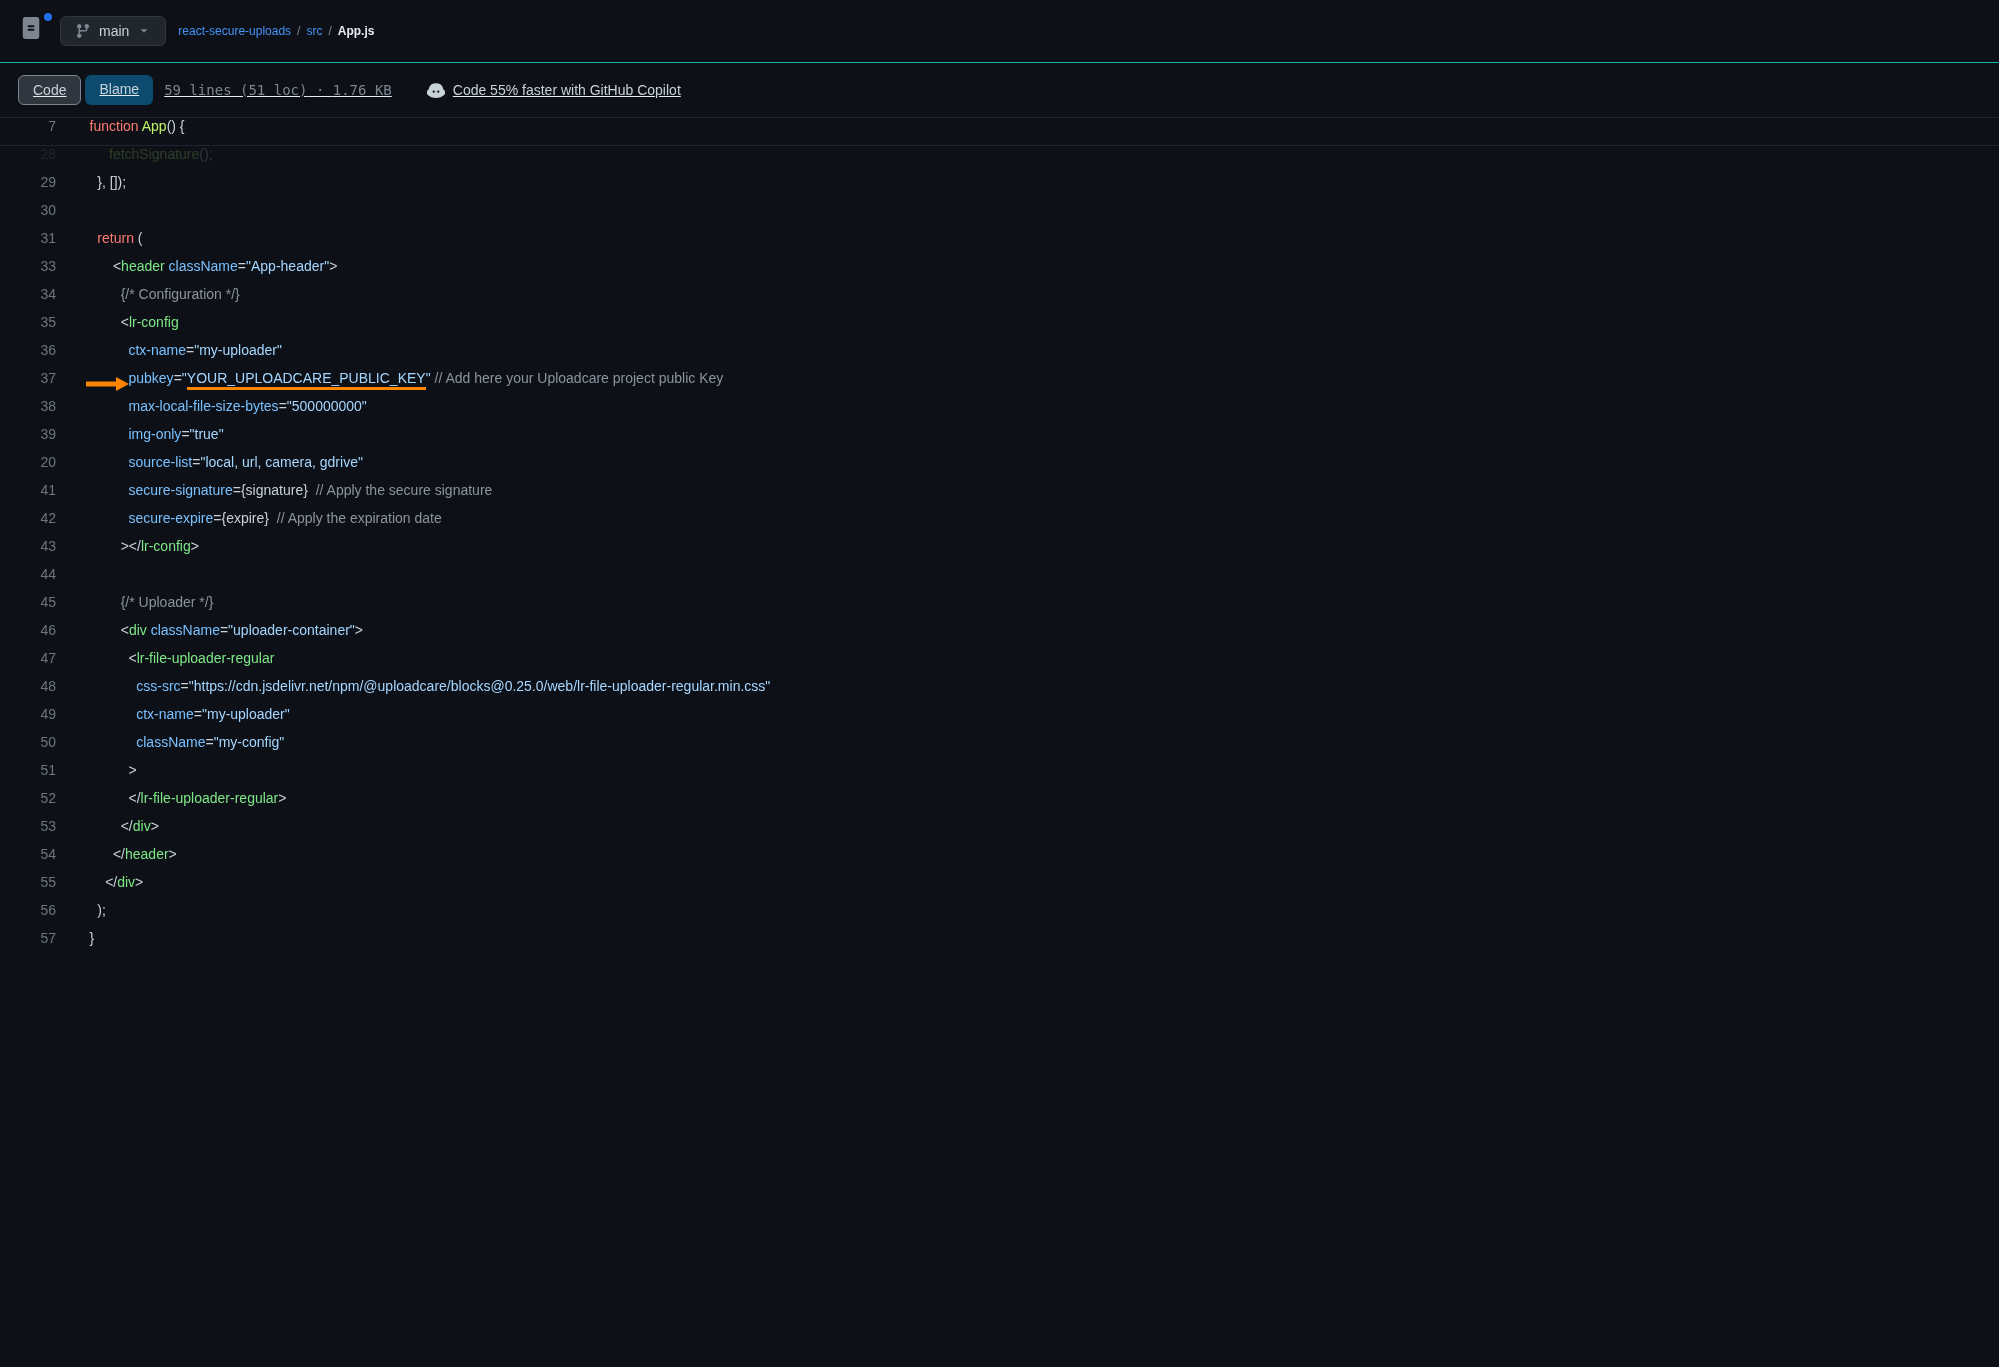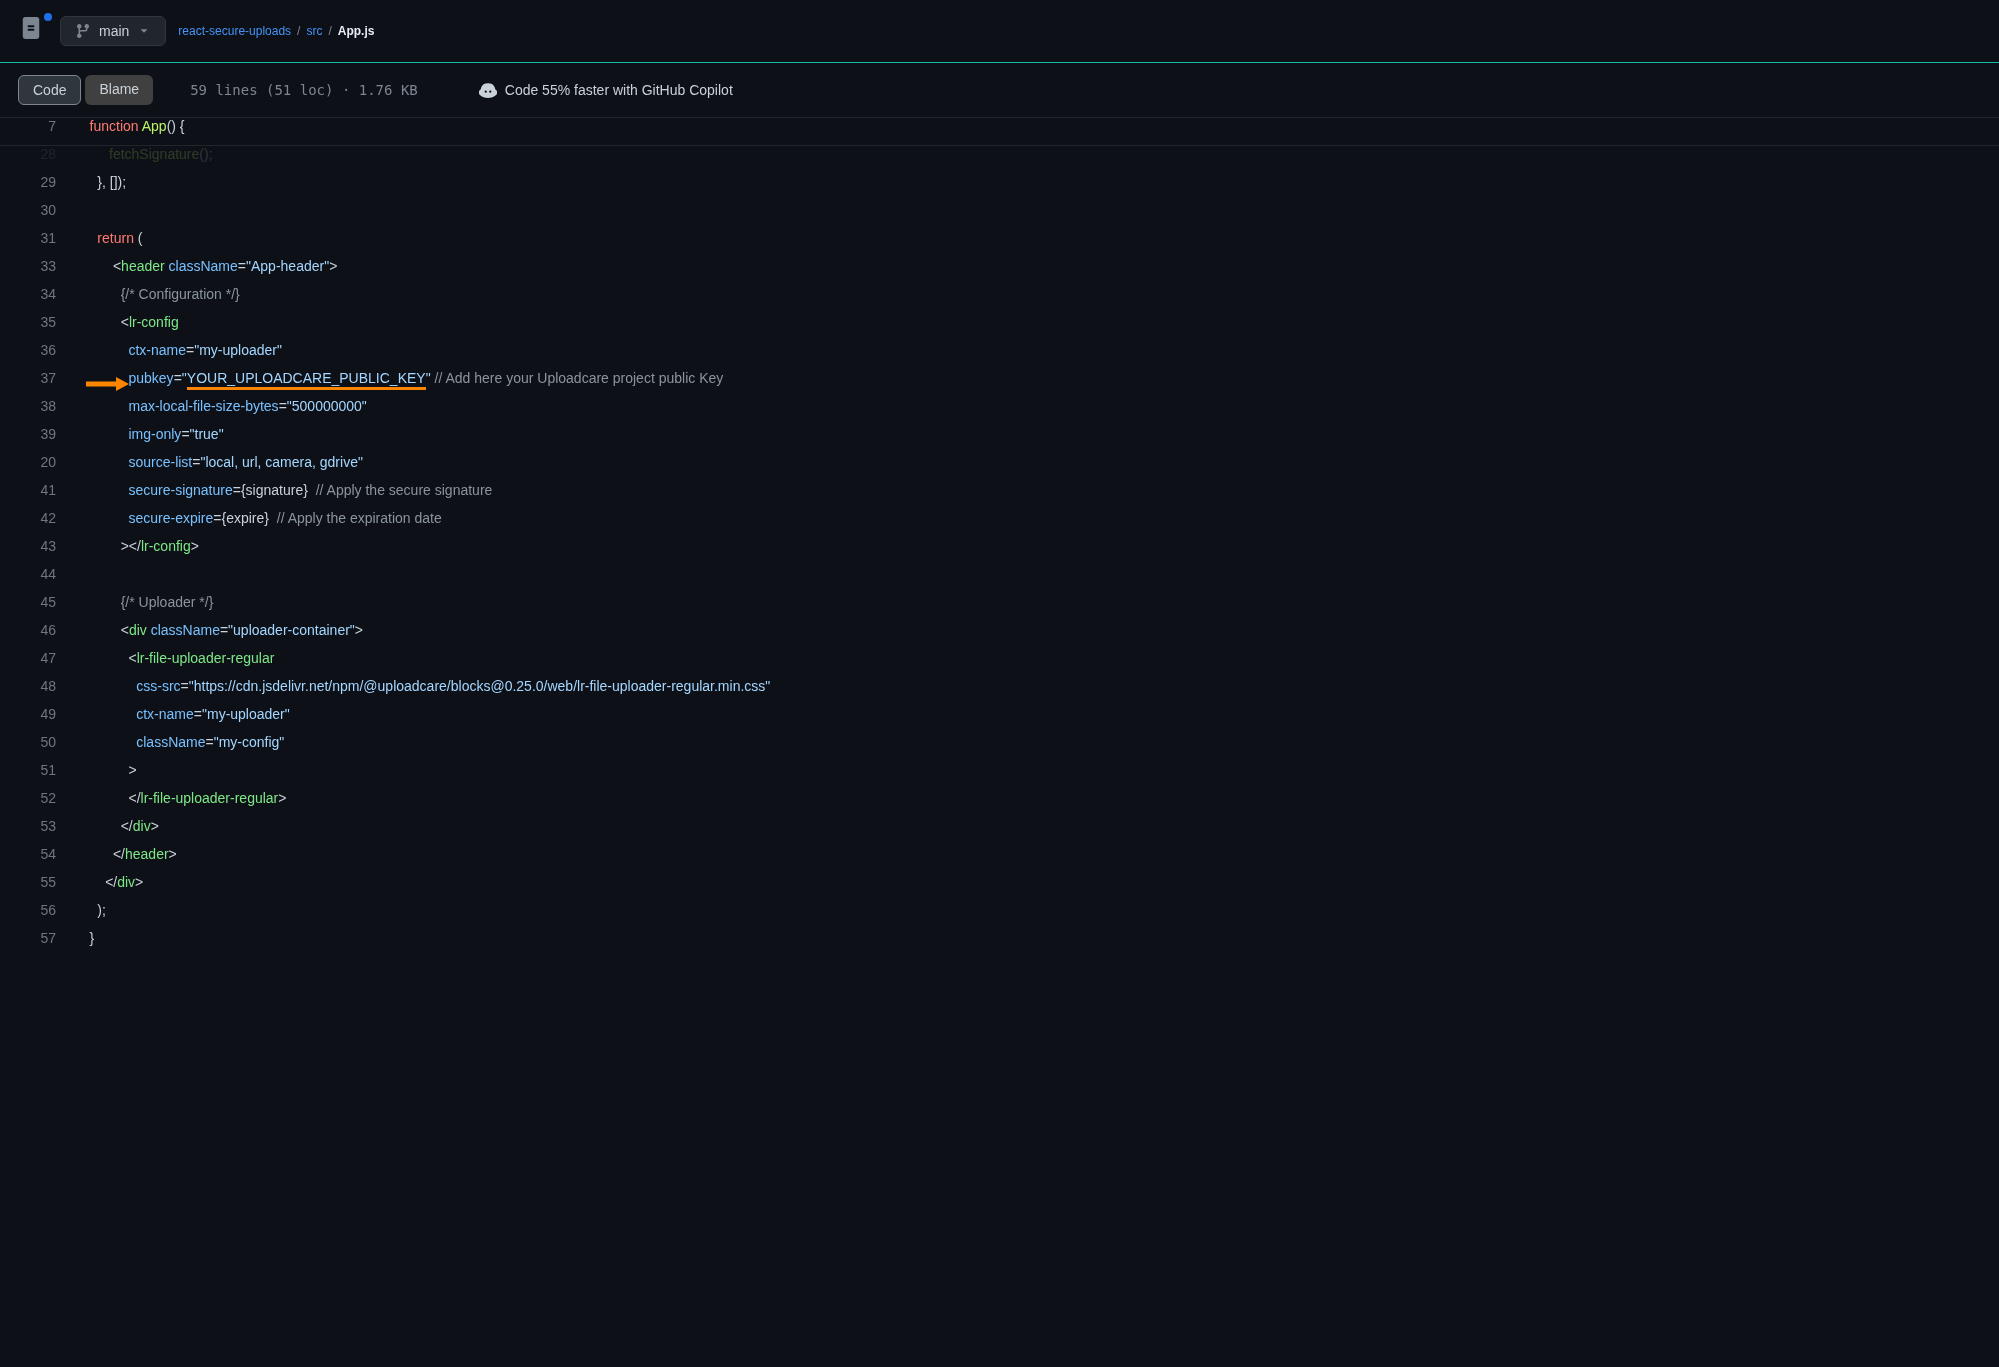--- a/index.html
+++ b/index.html
@@ -25,30 +25,31 @@
     .branch-btn {
       display:flex; align-items:center; gap:8px;
       background:#21262d; border:1px solid #30363d; padding:6px 14px;
       border-radius:6px; color:#c9d1d9; font-weight:500;
     }
     .breadcrumb { display:flex; align-items:center; gap:6px; color:#7d8590; font-size:12px; }
     .breadcrumb a { color:#4493f8; text-decoration:none; }
     .breadcrumb .sep { color:#7d8590; }
     .breadcrumb .current { color:#e6edf3; font-weight:600; }
     .infobar {
-      display:flex; align-items:center; gap:37px;
+      display:flex; align-items:center; gap:11px;
       padding:12px 18px;
       border-bottom:1px solid #21262d;
+      text-decoration:underline;
     }
     .tabs { display:flex; gap:4px; }
     .tab {
       padding:6px 14px; border-radius:6px; color:#c9d1d9; font-weight:500;
     }
     .tab.active { background:#30363d; border:1px solid #7d8590; }
-    .tab.inactive { background:#404040; }
+    .tab.inactive { background:#0c4a6e; }
     .stats { color:#7d8590; font-family:ui-monospace,SFMono-Regular,monospace; }
     .copilot { display:flex; align-items:center; gap:8px; color:#c9d1d9; margin-left:24px;}
     .row { display:flex; position:relative; height:28px; }
     .row .ln { width:74px; text-align:right; padding-right:18px; color:#6e7681; }
     .row .src { flex:1; white-space:pre; }
     .sticky-row { position:relative; }
     .sticky-row::after { content:''; position:absolute; left:0; right:0; bottom:0; height:1px; background:#21262d;}
     .kw { color:#ff7b72; }
     .ent { color:#bef264; }
     .punc { color:#c9d1d9; }

